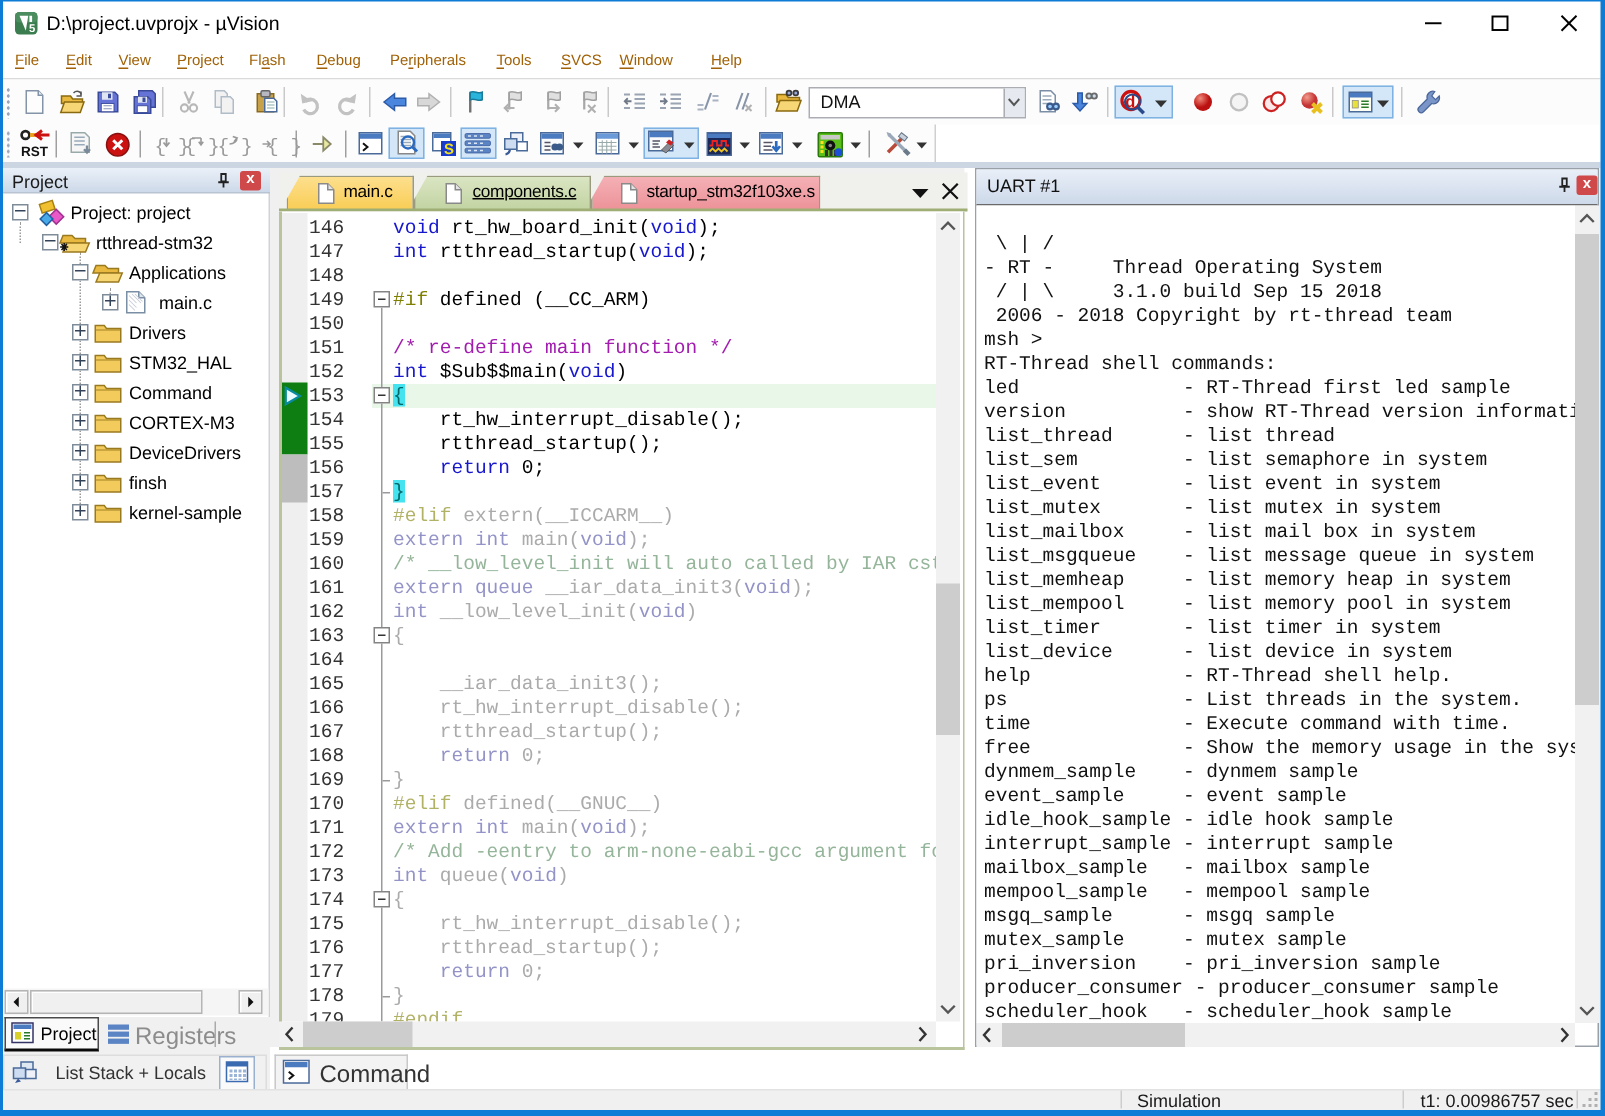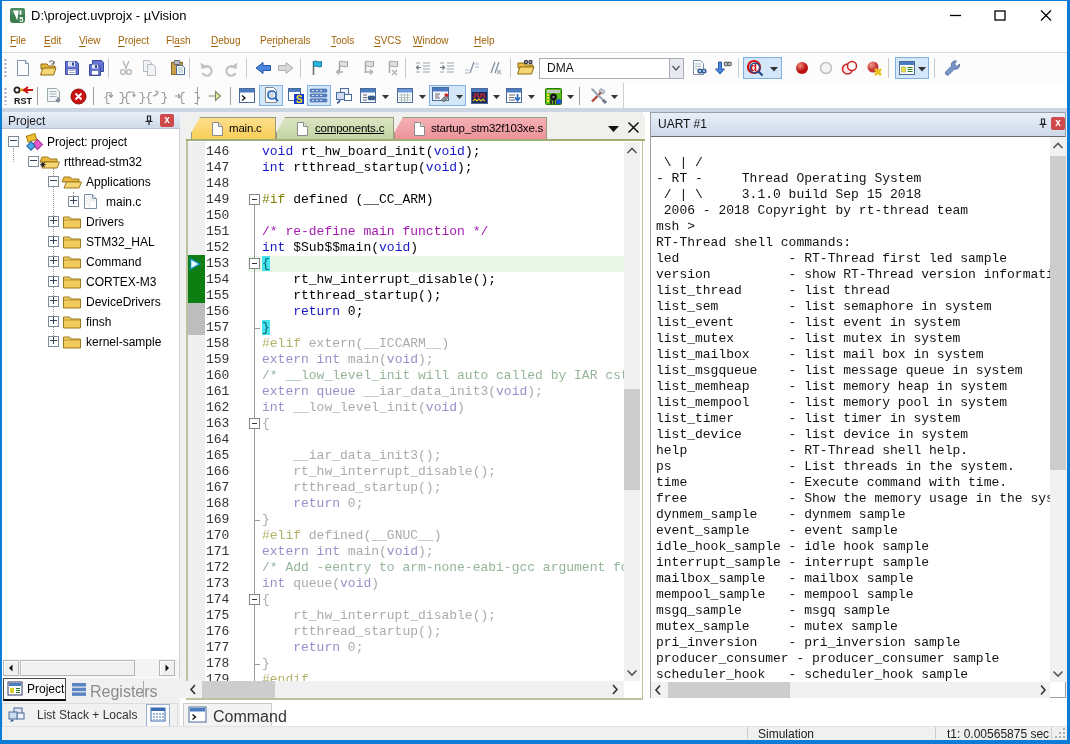--- a/index.html
+++ b/index.html
@@ -801,21 +801,21 @@
     </svg>
 <svg class="ab" style="left:1038px;top:682px" width="10" height="16">
       <path d="M3 3.5 L7 8 L3 12.5" stroke="#333" stroke-width="1.6" fill="none"></path>
     </svg>
 <div class="sbth" style="left:668px;top:682px;width:122px;height:16px"></div>
 
 <div class="ab" style="left:2px;top:726px;width:1065px;height:14px;background:#f0f0f0;border-top:1px solid #e2e2e2"></div>
 <div class="ab" style="left:747px;top:727px;width:1px;height:12px;background:#cdcdcd"></div>
 <div class="ab" style="left:758px;top:727px;font-size:12px;color:#1a1a1a">Simulation</div>
 <div class="ab" style="left:935px;top:727px;width:1px;height:12px;background:#cdcdcd"></div>
-<div class="ab" style="left:947px;top:727px;font-size:12px;color:#1a1a1a">t1: 0.00565875 sec</div>
+<div class="ab" style="left:947px;top:727px;font-size:12px;color:#1a1a1a">t1: 0.00986757 sec</div>
 <div class="ab" style="left:1051px;top:727px;width:1px;height:12px;background:#cdcdcd"></div>
 <svg class="ab" style="left:1055px;top:728px" width="11" height="11">
       <g fill="#b0b0b0">
         <rect x="8" y="0" width="2" height="2"></rect>
         <rect x="4" y="4" width="2" height="2"></rect>
         <rect x="8" y="4" width="2" height="2"></rect>
         <rect x="0" y="8" width="2" height="2"></rect>
         <rect x="4" y="8" width="2" height="2"></rect>
         <rect x="8" y="8" width="2" height="2"></rect>
       </g>

